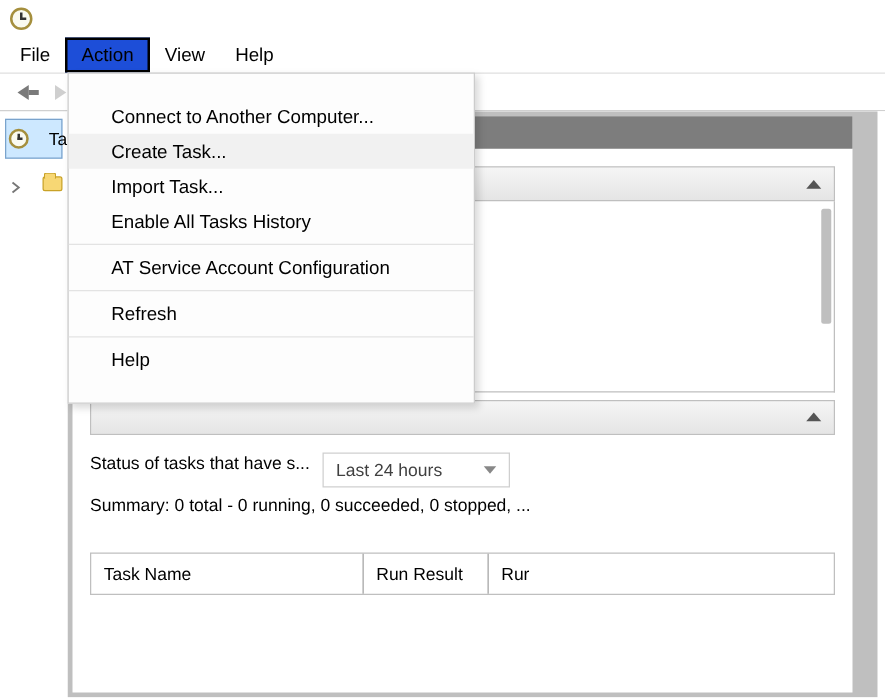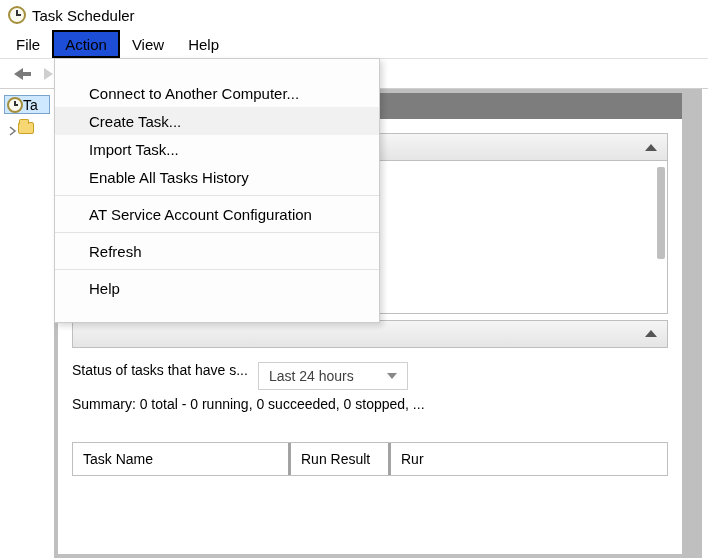--- a/index.html
+++ b/index.html
@@ -23,21 +23,21 @@
   .toolbar { height: 30px; display: flex; align-items: center; padding: 0 6px; gap: 6px; border-bottom: 1px solid #d0d0d0; }
   .tb-btn { width: 24px; height: 22px; display:flex; align-items:center; justify-content:center; }
   .arrow-left { width:0;height:0;border-top:6px solid transparent;border-bottom:6px solid transparent;border-right:9px solid #7a7a7a; position:relative;}
   .arrow-left::after{content:"";position:absolute;left:9px;top:-2px;width:8px;height:4px;background:#7a7a7a;}
   .arrow-right { width:0;height:0;border-top:6px solid transparent;border-bottom:6px solid transparent;border-left:9px solid #cfcfcf; position:relative;}
   .tb-divider { width:1px; height:20px; background:#d0d0d0; margin:0 2px;}
 
   
   .body { display:flex; height: calc(558px - 30px - 28px - 1px - 30px); }
   .tree-pane { width: 54px; padding: 6px 4px; border-right: none; position: relative; display:flex; flex-direction:column; gap:4px;}
-  .tree-row { display:flex; align-items:center; gap:0; height:19px; font-size:14px; }
+  .tree-row { display:flex; align-items:center; gap:16px; height:32px; font-size:14px; }
   .tree-row.selected { background:#cde8ff; border:1px solid #7aa3cc; padding:0 2px;}
   .tree-caret { width:10px; height:10px; display:inline-block; }
   .caret-svg { width:10px; height:10px; }
   .clock-icon { width:16px; height:16px; border:2px solid #a58f3d; border-radius:50%; background:#fafaf0; position:relative; flex-shrink:0;}
   .clock-icon::before { content:""; position:absolute; left:5px; top:2px; width:2px; height:5px; background:#333;}
   .clock-icon::after  { content:""; position:absolute; left:5px; top:5px; width:4px; height:2px; background:#333;}
   .folder-icon { width:16px; height:12px; background:#f7d774; border:1px solid #c9a227; border-radius:2px; position:relative; flex-shrink:0;}
   .folder-icon::before{content:"";position:absolute;left:0;top:-4px;width:8px;height:4px;background:#f7d774;border:1px solid #c9a227;border-bottom:none;border-radius:2px 2px 0 0;}
 
   
@@ -57,31 +57,30 @@
   .panel-body { border:1px solid #bfbfbf; border-top:none; padding:12px 12px 8px 12px; position:relative; font-size:14px; line-height:1.45;}
   .panel-body .scroll-thumb { position:absolute; right:2px; top:6px; width:8px; height:92px; background:#bfbfbf; border-radius:2px;}
 
   .status-row { display:flex; gap:10px; margin:14px 14px 6px 14px; font-size:14px;}
   .select { border:1px solid #cfcfcf; height:28px; min-width:150px; display:flex; align-items:center; justify-content:space-between; padding:0 10px; color:#404040;}
   .select .chev { width:0;height:0;border-left:5px solid transparent;border-right:5px solid transparent;border-top:6px solid #888;}
   .summary-line { margin:6px 14px 0 14px; font-size:14px; white-space:nowrap; overflow:hidden; }
 
   .table-wrap { margin:30px 14px 0 14px; border:1px solid #bfbfbf; }
   .table-head { display:flex; height:32px; align-items:stretch; }
-  .th { border-right:3px solid #a3a3a3; display:flex; align-items:center; padding:0 10px; font-size:14px;}
+  .th { border-right:1px solid #a3a3a3; display:flex; align-items:center; padding:0 10px; font-size:14px;}
   .th:nth-child(1){ flex: 0 0 218px;}
   .th:nth-child(2){ flex: 0 0 100px;}
   .th:nth-child(3){ flex: 1; border-right:none;}
 </style>
 </head>
 <body>
 
 <div class="title-bar">
   <span class="app-icon"></span>
-  <span class="title">Task Scheduler</span>
 </div>
 
 <div class="menu-bar">
   <div class="menu-item">File</div>
   <div class="menu-item active">Action</div>
   <div class="menu-item">View</div>
   <div class="menu-item">Help</div>
 </div>
 <div class="menu-sep-line"></div>
 

